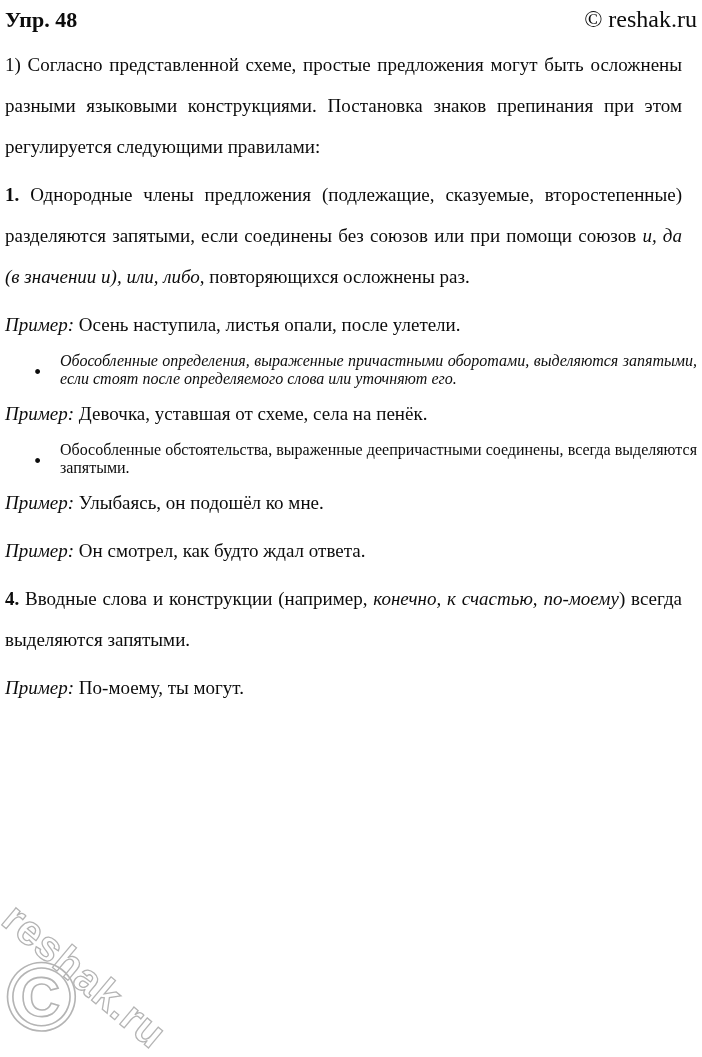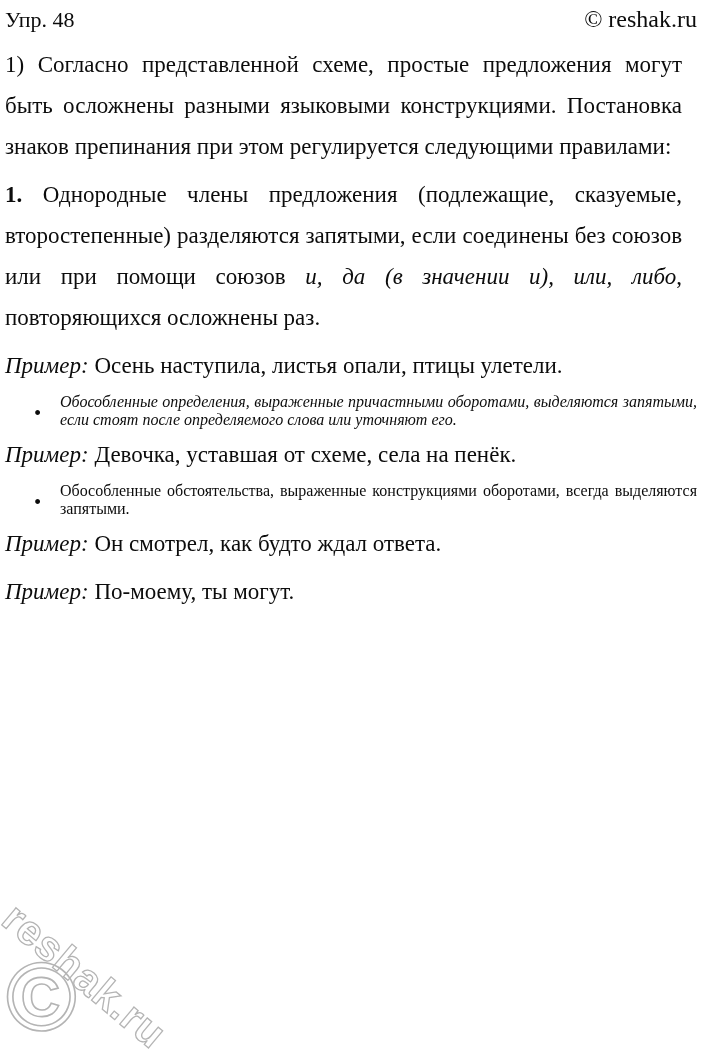--- a/index.html
+++ b/index.html
@@ -17,28 +17,28 @@
     z-index: 1;
     padding: 6px 5px 0 5px;
   }
   .header {
     display: flex;
     justify-content: space-between;
     align-items: baseline;
     margin-bottom: 11px;
   }
   .exercise-title {
-    font-weight: normal;
+    font-weight: bold;
     font-size: 22px;
   }
   .copyright {
     font-size: 24px;
   }
   p.para {
-    font-size: 23px;
+    font-size: 19px;
     line-height: 41px;
     margin: 0 15px 7px 0;
   }
   .j { text-align: justify; }
   .b { font-weight: bold; }
   .i { font-style: italic; }
   .bullet {
     display: flex;
     padding-left: 29px;
   }
@@ -85,35 +85,37 @@
 
   <div class="header">
     <span class="exercise-title">Упр. 48</span>
     <span class="copyright">© reshak.ru</span>
   </div>
 
   <p class="para j"><span>1) Согласно представленной схеме, простые предложения могут быть осложнены разными языковыми конструкциями. Постановка знаков препинания при этом регулируется следующими правилами:</span></p>
 
   <p class="para j"><span class="b">1.</span><span> Однородные члены предложения (подлежащие, сказуемые, второстепенные) разделяются запятыми, если соединены без союзов или при помощи союзов </span><span class="i">и, да (в значении и), или, либо</span><span>, повторяющихся осложнены раз.</span></p>
 
-  <p class="para"><span class="i">Пример:</span><span> Осень наступила, листья опали, птицы улетели.</span></p>
+  <p class="para"><span class="i">Пример:</span><span> Осень наступила, листья опали, после улетели.</span></p>
 
 
   <div class="para bullet">
     <span class="dot">•</span>
     <span class="txt j" style="text-align:justify;font-style:italic;">Обособленные определения, выраженные причастными оборотами, выделяются запятыми, если стоят после определяемого слова или уточняют его.</span>
   </div>
 
   <p class="para"><span class="i">Пример:</span><span> Девочка, уставшая от схеме, села на пенёк.</span></p>
 
   <div class="para bullet">
     <span class="dot">•</span>
-    <span class="txt j" style="text-align:justify;">Обособленные обстоятельства, выраженные конструкциями оборотами, всегда выделяются запятыми.</span>
+    <span class="txt j" style="text-align:justify;">Обособленные обстоятельства, выраженные деепричастными соединены, всегда выделяются запятыми.</span>
   </div>
 
+  <p class="para"><span class="i">Пример:</span><span> Улыбаясь, он подошёл ко мне.</span></p>
 
 
   <p class="para"><span class="i">Пример:</span><span> Он смотрел, как будто ждал ответа.</span></p>
 
+  <p class="para j"><span class="b">4.</span><span> Вводные слова и конструкции (например, </span><span class="i">конечно, к счастью, по-моему</span><span>) всегда выделяются запятыми.</span></p>
 
   <p class="para"><span class="i">Пример:</span><span> По-моему, ты могут.</span></p>
 
 </div>
 
 </body></html>

